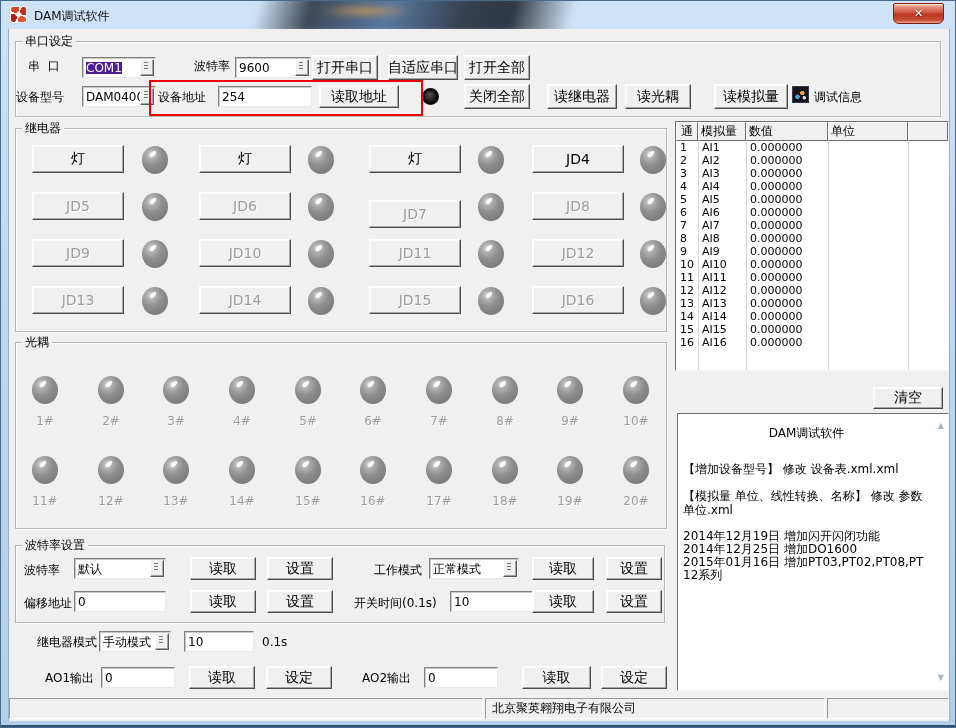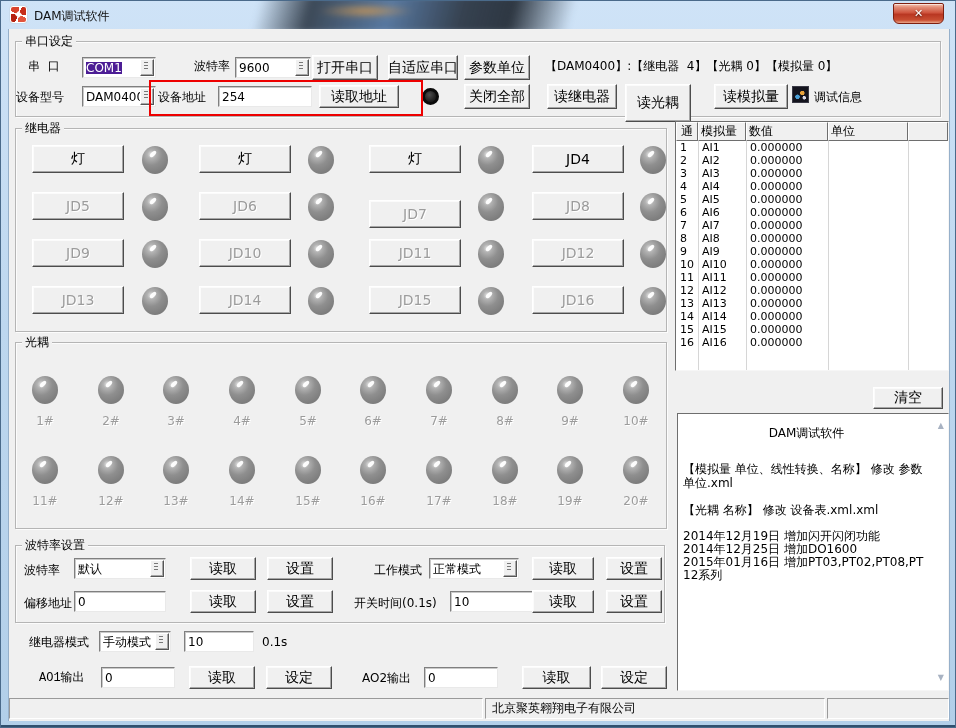--- a/index.html
+++ b/index.html
@@ -137,38 +137,37 @@
   </div>
 
   <span class="lbl" style="left:178px;top:17px;">波特率</span>
   <div class="combo" style="left:219px;top:15px;width:76px;height:21px;">
     <span class="combo-text">9600</span>
     <span class="combo-btn"></span>
   </div>
 
   <div class="btn" style="left:296px;top:13px;width:66px;height:25px;">打开串口</div>
   <div class="btn" style="left:372px;top:13px;width:70px;height:25px;">自适应串口</div>
-  <div class="btn" style="left:448px;top:13px;width:66px;height:25px;">参数单位</div>
-  <span class="lbl" id="serial-info" style="left:529px;top:17px;">【DAM0400】:【继电器  4】【光耦 0】【模拟量 0】</span>
+  <div class="btn" style="left:448px;top:13px;width:66px;height:25px;">打开全部</div>
 
   <span class="lbl" style="left:0px;top:48px;">设备型号</span>
   <div class="combo" style="left:66px;top:44px;width:74px;height:21px;">
     <span class="combo-text">DAM0400</span>
     <span class="combo-btn"></span>
   </div>
 
   <span class="lbl" style="left:142px;top:48px;">设备地址</span>
   <input class="tin" style="left: 202px; top: 44px; width: 94px; height: 21px;" value="254">
   <div class="btn" style="left:303px;top:43px;width:80px;height:23px;">读取地址</div>
 
   <div class="black-led" style="left:406px;top:46px;"></div>
 
   <div class="btn" style="left:448px;top:42px;width:66px;height:25px;">关闭全部</div>
   <div class="btn" style="left:531px;top:42px;width:70px;height:25px;">读继电器</div>
-  <div class="btn" style="left:609px;top:42px;width:66px;height:38px;">读光耦</div>
+  <div class="btn" style="left:609px;top:42px;width:66px;height:25px;">读光耦</div>
   <div class="btn" style="left:698px;top:42px;width:74px;height:25px;">读模拟量</div>
   <span class="lbl" style="left:798px;top:48px;">调试信息</span>
 </div>
 
 <div id="red-annotation"></div>
 <div id="debug-icon"></div>
 
 <div class="group" id="relay-grid" style="left:14px;top:127px;width:652px;height:204px;">
   <span class="group-label">继电器</span>
 <div class="btn relay-btn" style="left: 16px; top: 16px;">灯</div>
@@ -370,22 +369,22 @@
         <div class="td"></div>
         <div class="td"></div>
       </div>
     </div>
 </div>
 
 <div class="btn" id="clear-btn">清空</div>
 <div id="info-panel">
   <div id="info-text">
       <div class="iline title">DAM调试软件</div>
+      <div class="iline para">【增加设备型号】 修改  设备表.xml.xml</div>
       <div class="iline para">【模拟量 单位、线性转换、名称】 修改 参数单位.xml</div>
-      <div class="iline para">【光耦 名称】 修改  设备表.xml.xml</div>
       <div class="iline log first">2014年12月19日  增加闪开闪闭功能</div>
       <div class="iline log">2014年12月25日  增加DO1600</div>
       <div class="iline log">2015年01月16日  增加PT03,PT02,PT08,PT12系列</div>
     </div>
   <span class="scroll-arrow" style="top:8px;">▲</span>
   <span class="scroll-arrow" style="bottom:8px;">▼</span>
 </div>
 
 <div class="group" style="left:14px;top:544px;width:650px;height:78px;">
   <span class="group-label">波特率设置</span>
@@ -410,29 +409,29 @@
   <input class="tin" style="left: 58px; top: 45px; width: 92px; height: 21px;" value="0">
   <div class="btn" style="left:174px;top:44px;width:66px;height:23px;">读取</div>
   <div class="btn" style="left:251px;top:44px;width:66px;height:23px;">设置</div>
 
   <span class="lbl" style="left:338px;top:50px;">开关时间(0.1s)</span>
   <input class="tin" style="left: 434px; top: 45px; width: 90px; height: 21px;" value="10">
   <div class="btn" style="left:516px;top:44px;width:62px;height:23px;">读取</div>
   <div class="btn" style="left:590px;top:44px;width:56px;height:23px;">设置</div>
 </div>
 
-<span class="lbl" style="left:28px;top:634px;">继电器模式</span>
+<span class="lbl" style="left:36px;top:634px;">继电器模式</span>
 <div class="combo" style="left:98px;top:630px;width:72px;height:21px;">
   <span class="combo-text">手动模式</span>
   <span class="combo-btn"></span>
 </div>
 <input class="tin" style="left: 183px; top: 630px; width: 70px; height: 21px;" value="10">
 <span class="lbl" style="left:261px;top:634px;">0.1s</span>
 
-<span class="lbl" style="left:38px;top:670px;font-family:Liberation Mono, monospace;">AO1输出</span>
+<span class="lbl" style="left:44px;top:670px;">AO1输出</span>
 <input class="tin" style="left: 100px; top: 666px; width: 74px; height: 21px;" value="0">
 <div class="btn" style="left:188px;top:665px;width:66px;height:23px;">读取</div>
 <div class="btn" style="left:265px;top:665px;width:66px;height:23px;">设定</div>
 
 <span class="lbl" style="left:361px;top:670px;">AO2输出</span>
 <input class="tin" style="left: 423px; top: 666px; width: 74px; height: 21px;" value="0">
 <div class="btn" style="left:521px;top:665px;width:69px;height:23px;">读取</div>
 <div class="btn" style="left:600px;top:665px;width:66px;height:23px;">设定</div>
 
 <div class="sbar" style="left:8px;width:474px;"></div>

